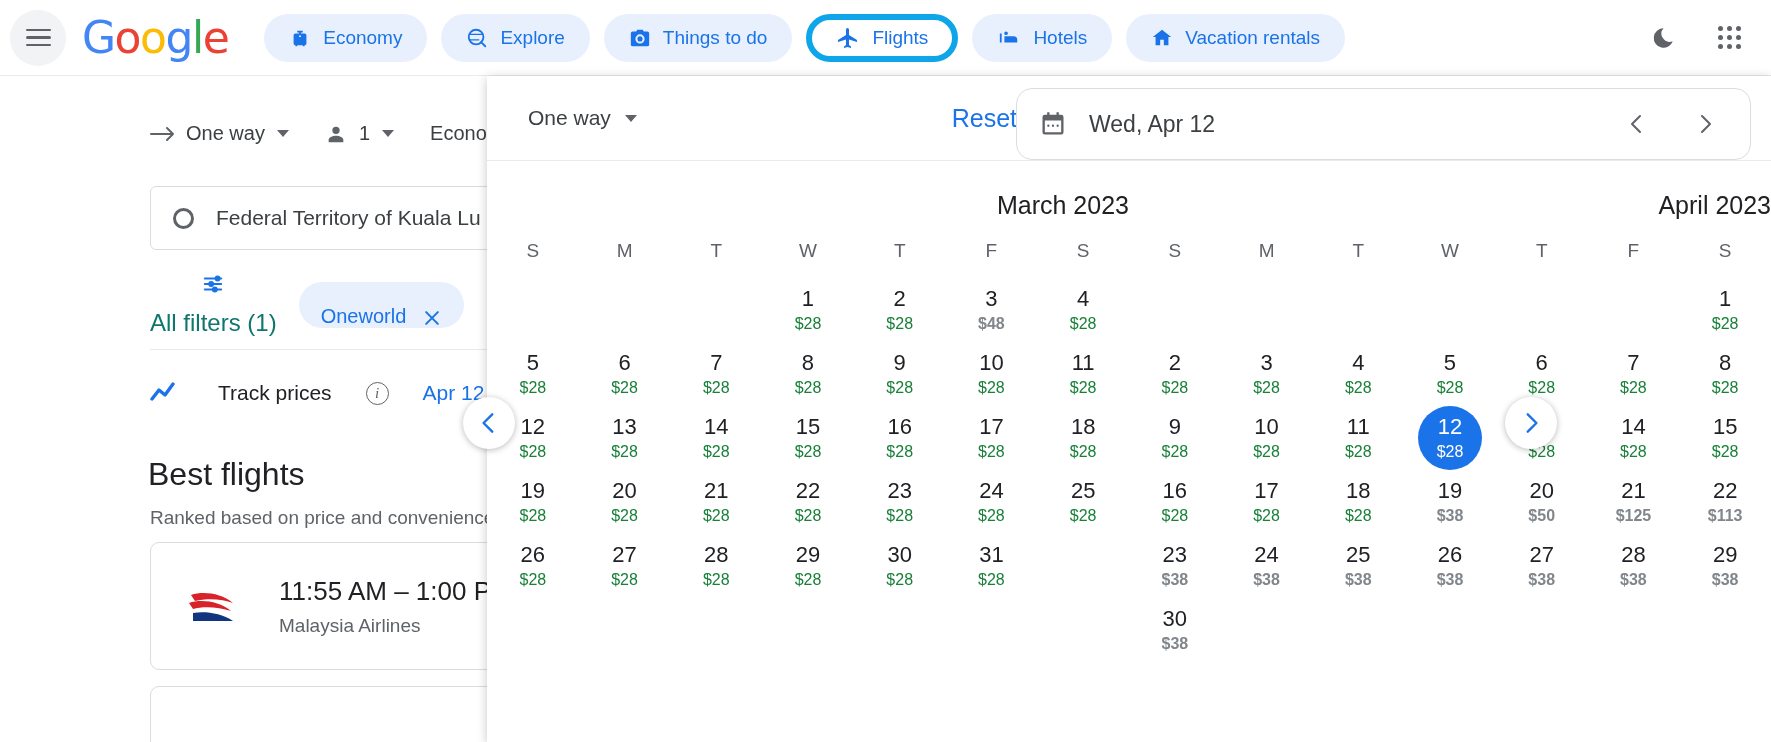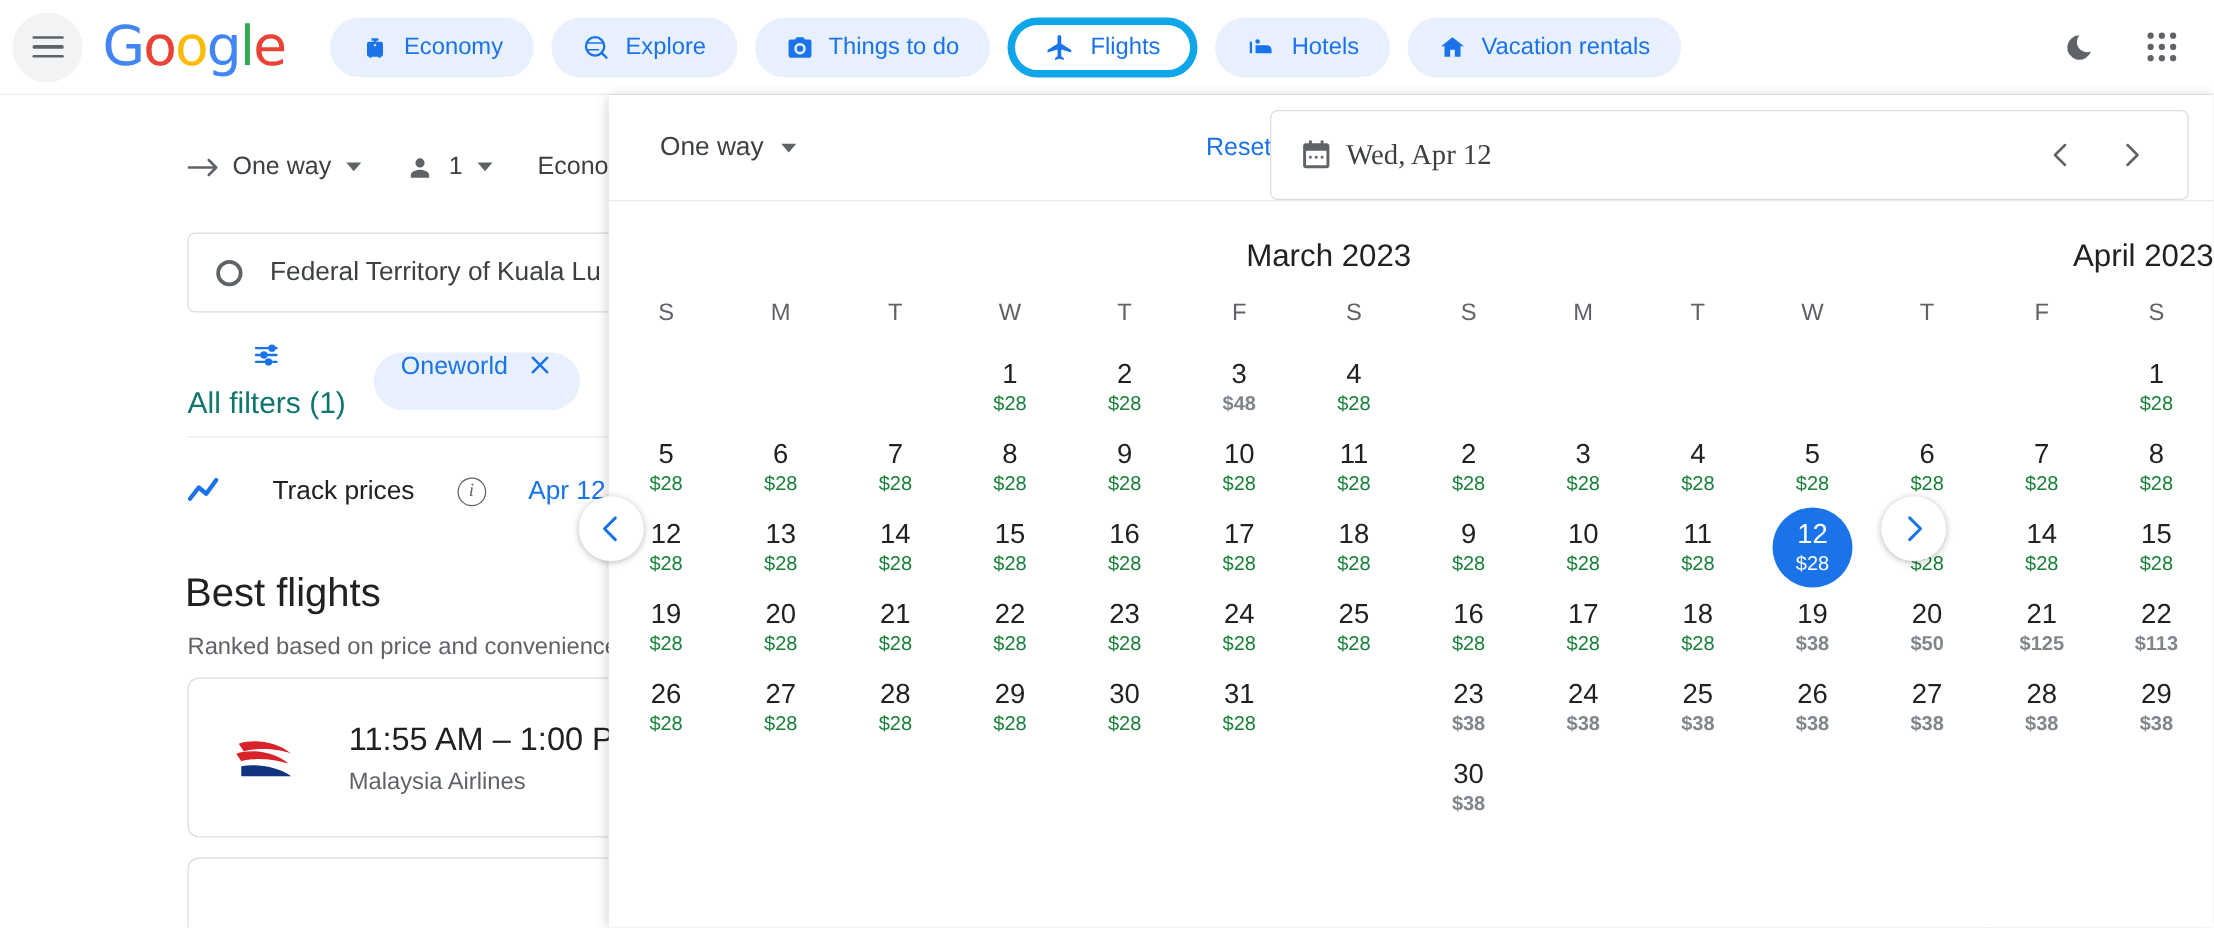--- a/index.html
+++ b/index.html
@@ -59,21 +59,21 @@
   .origin-box {
     position:absolute; left:150px; top:110px; width:520px; height:64px;
     border:1px solid #dadce0; border-radius:6px;
     display:flex; align-items:center; padding:0 22px; gap:22px;
     font-size:21px; color:#3c4043; background:#fff;
   }
   .ring { width:21px;height:21px;border:3px solid #5f6368;border-radius:50%; flex:0 0 auto; }
 
   .filters-row { position:absolute; left:150px; top:197px; display:flex; align-items:center; gap:22px; }
   .allfilters { display:flex; align-items:center; gap:14px; color:#0f766e; font-size:24px; cursor:pointer;flex-direction:column; }
-  .pill { display:flex; align-items:flex-start; gap:16px; height:46px; padding:0 22px;
+  .pill { display:flex; align-items:flex-end; gap:16px; height:46px; padding:0 22px;
           border-radius:23px; background:#e8f0fe; color:#1a73e8; font-size:20px; cursor:pointer; }
 
   .divline { position:absolute; left:150px; top:273px; width:1460px; height:1px; background:#e8eaed; }
 
   .track-row { position:absolute; left:150px; top:302px; display:flex; align-items:center; gap:34px; }
   .track-label { font-size:21px; color:#202124; font-weight:500; }
   .info-i { width:23px;height:23px;border:1.6px solid #5f6368;border-radius:50%;
             display:flex;align-items:center;justify-content:center;font-size:15px;color:#5f6368;
             font-family:"Liberation Serif", serif; font-style:italic; }
   .track-date { color:#1a73e8; font-size:21px; }
@@ -95,24 +95,24 @@
 
   
   .cal-panel {
     position:absolute; left:487px; top:76px; width:1284px; height:666px;
     background:#fff; box-shadow:0 2px 10px rgba(0,0,0,.22);
     z-index:10;
   }
   .cal-head { height:85px; display:flex; align-items:center; border-bottom:1px solid #e8eaed; position:relative; }
   .cal-head-left { display:flex; align-items:center; width:530px; padding-left:41px; gap:16px; }
   .trip-type { font-size:21px; color:#3c4043; display:flex; align-items:center; gap:14px; cursor:pointer; }
-  .reset-link { color:#1a73e8; font-size:20px; cursor:pointer; }
+  .reset-link { color:#1a73e8; font-size:25px; cursor:pointer; }
   .date-field { position:absolute; left:529px; top:12px; width:735px; height:72px;
-                border:1px solid #dadce0; border-radius:6px; display:flex; align-items:center;
-                padding:0 22px; gap:10px;font-family:Liberation Serif, serif; }
+                border:1px solid #dadce0; border-radius:16px; display:flex; align-items:center;
+                padding:0 22px; gap:22px; }
   .date-text { font-size:23px; color:#3c4043; flex:1 1 auto; }
   .arrow-btn { width:46px; height:46px; display:flex; align-items:center; justify-content:center; cursor:pointer; }
 
   .months { display:flex; padding-top:14px; }
   .month { width:642px; }
   .month-title { text-align:right; font-size:25px; color:#202124; margin-top:16px; margin-bottom:20px; }
   .dow-row, .wk-row { display:grid; grid-template-columns:repeat(7, 1fr); }
   .dow { text-align:center; font-size:19px; color:#5f6368; padding-bottom:16px; }
   .cell { height:64px; display:flex; flex-direction:column; align-items:center; justify-content:center; cursor:pointer; }
   .cell.empty { cursor:default; }

